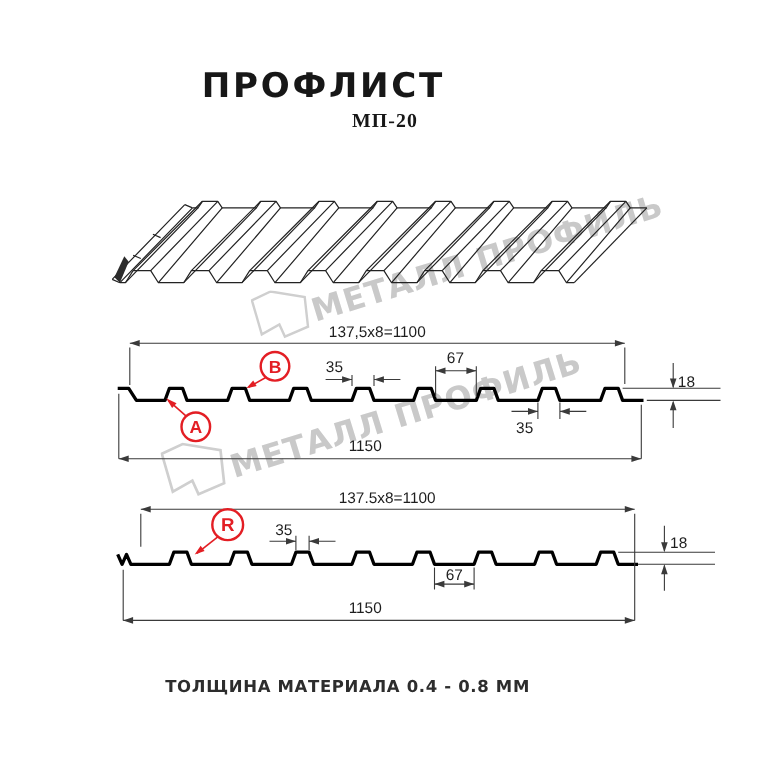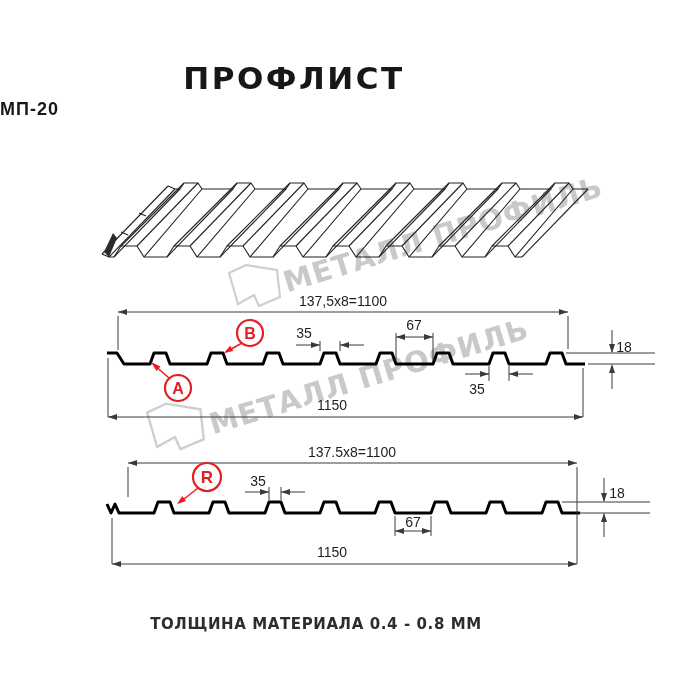--- a/index.html
+++ b/index.html
@@ -1,22 +1,22 @@
 <!DOCTYPE html>
 <html><head>
 <meta charset="utf-8">
 <style>
   html,body{margin:0;padding:0;background:#fff;}
   .canvas{position:relative;width:700px;height:700px;background:#ffffff;overflow:hidden;
           font-family:"Liberation Sans",sans-serif;color:#1c1c1c;}
   .title{position:absolute;left:0;top:60px;width:588px;text-align:center;
          font-family:"DejaVu Sans",sans-serif;font-weight:bold;font-size:31px;
          letter-spacing:2.5px;color:#171717;}
-  .subtitle{position:absolute;left:0;top:99px;width:700px;
-         font-family:Liberation Sans, sans-serif;font-weight:bold;font-size:18px;
+  .subtitle{position:absolute;left:0;top:99px;width:700px;text-align:center;
+         font-family:Liberation Serif, serif;font-weight:bold;font-size:18px;
          letter-spacing:1px;color:#171717;}
   .footer{position:absolute;left:0;top:615px;width:632px;text-align:center;
          font-family:"DejaVu Sans",sans-serif;font-weight:bold;font-size:15px;
          letter-spacing:0.6px;color:#2d2d2d;}
   .wm-text{position:absolute;font-family:"DejaVu Sans",sans-serif;font-weight:bold;
          font-size:29px;letter-spacing:1px;color:#c9c9c9;white-space:nowrap;
          transform:rotate(-17deg);transform-origin:left center;z-index:1;}
   .wm-logo{position:absolute;z-index:1;}
   svg.layer{position:absolute;left:0;top:0;z-index:2;}
   .dim{stroke:#3a3a3a;stroke-width:1;fill:none;}

